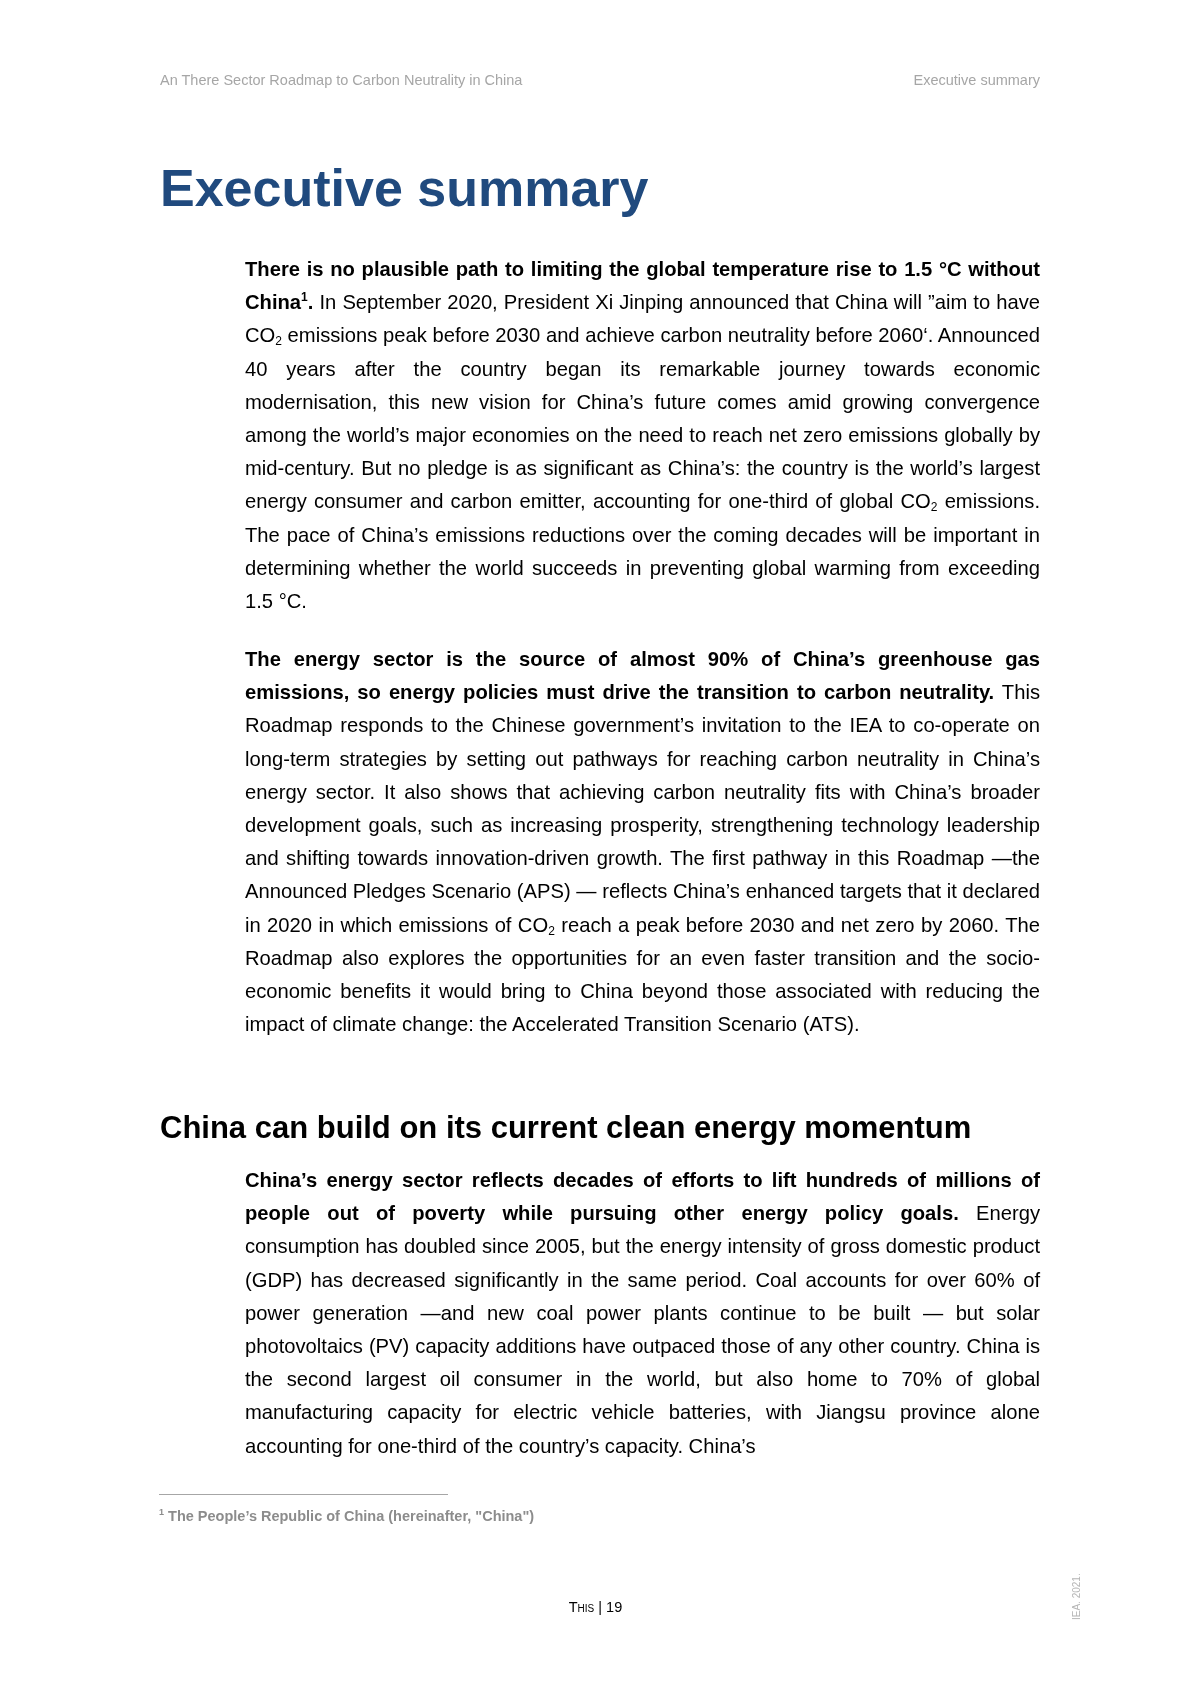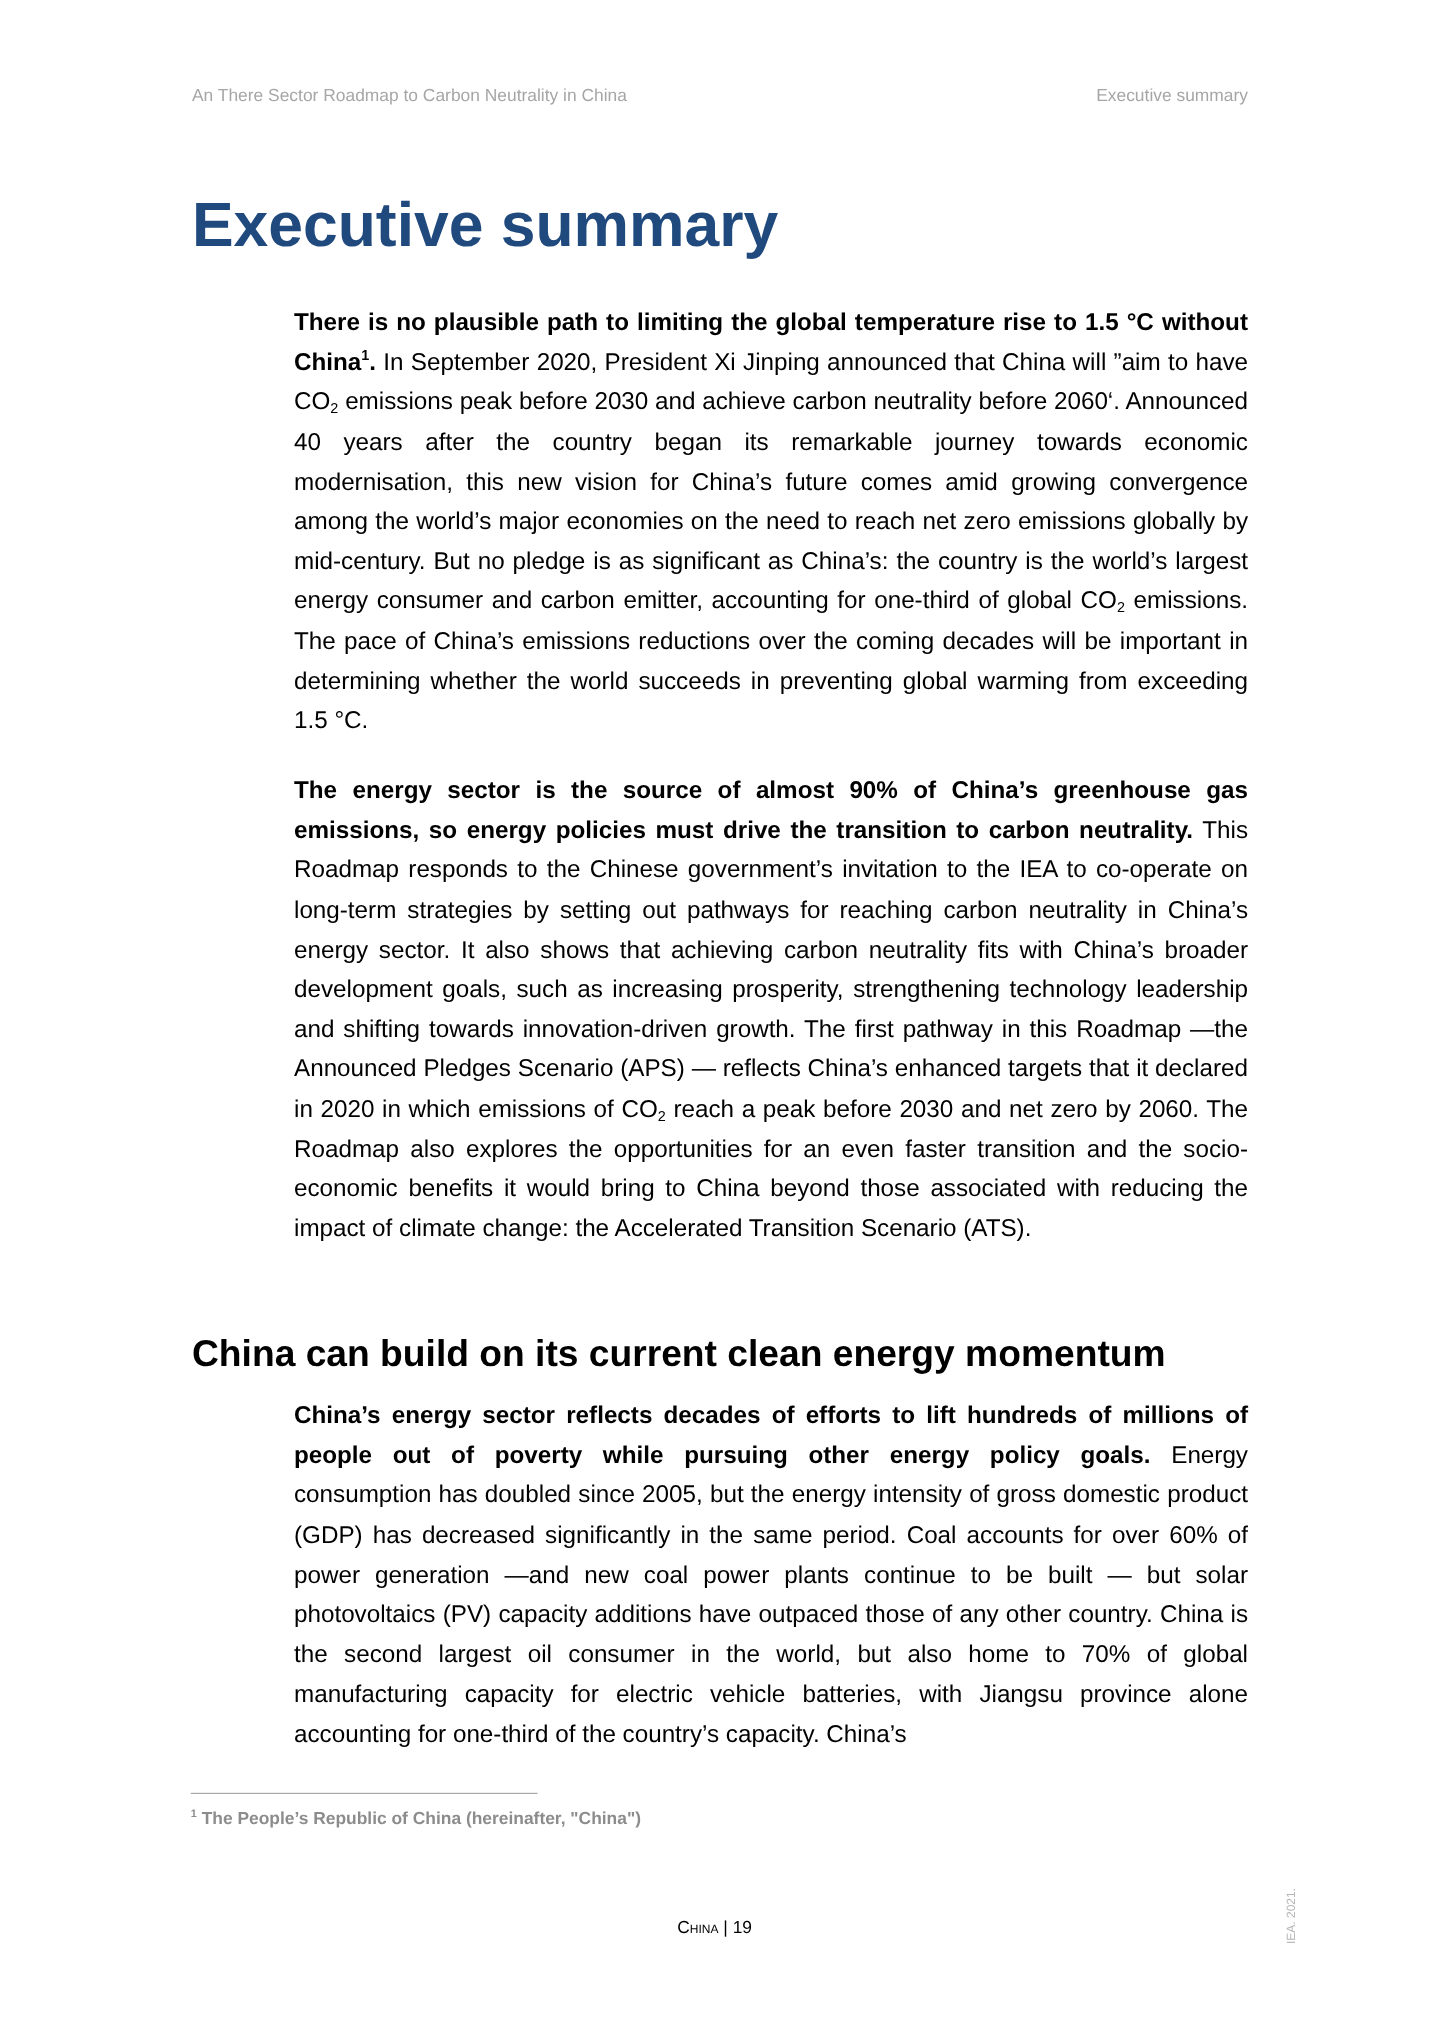--- a/index.html
+++ b/index.html
@@ -50,15 +50,15 @@
 
 <div class="body-block" style="top:1164px;">
   <p class="para">
     <b>China’s energy sector reflects decades of efforts to lift hundreds of millions of people out of poverty while pursuing other energy policy goals.</b><span> Energy consumption has doubled since 2005, but the energy intensity of gross domestic product (GDP) has decreased significantly in the same period. Coal accounts for over 60% of power generation —and new coal power plants continue to be built — but solar photovoltaics (PV) capacity additions have outpaced those of any other country. China is the second largest oil consumer in the world, but also home to 70% of global manufacturing capacity for electric vehicle batteries, with Jiangsu province alone accounting for one-third of the country’s capacity. China’s</span>
   </p>
 </div>
 
 <div class="fn-rule"></div>
 <div class="footnote"><sup>1</sup><span> The People’s Republic of China (hereinafter, "China")</span></div>
 
-<div class="page-num"><span class="sc">China</span><span> | </span><span>19</span></div>
+<div class="page-num"><span class="sc">This</span><span> | </span><span>19</span></div>
 
 <div class="copyright">IEA. 2021.</div>
 
 </body></html>

